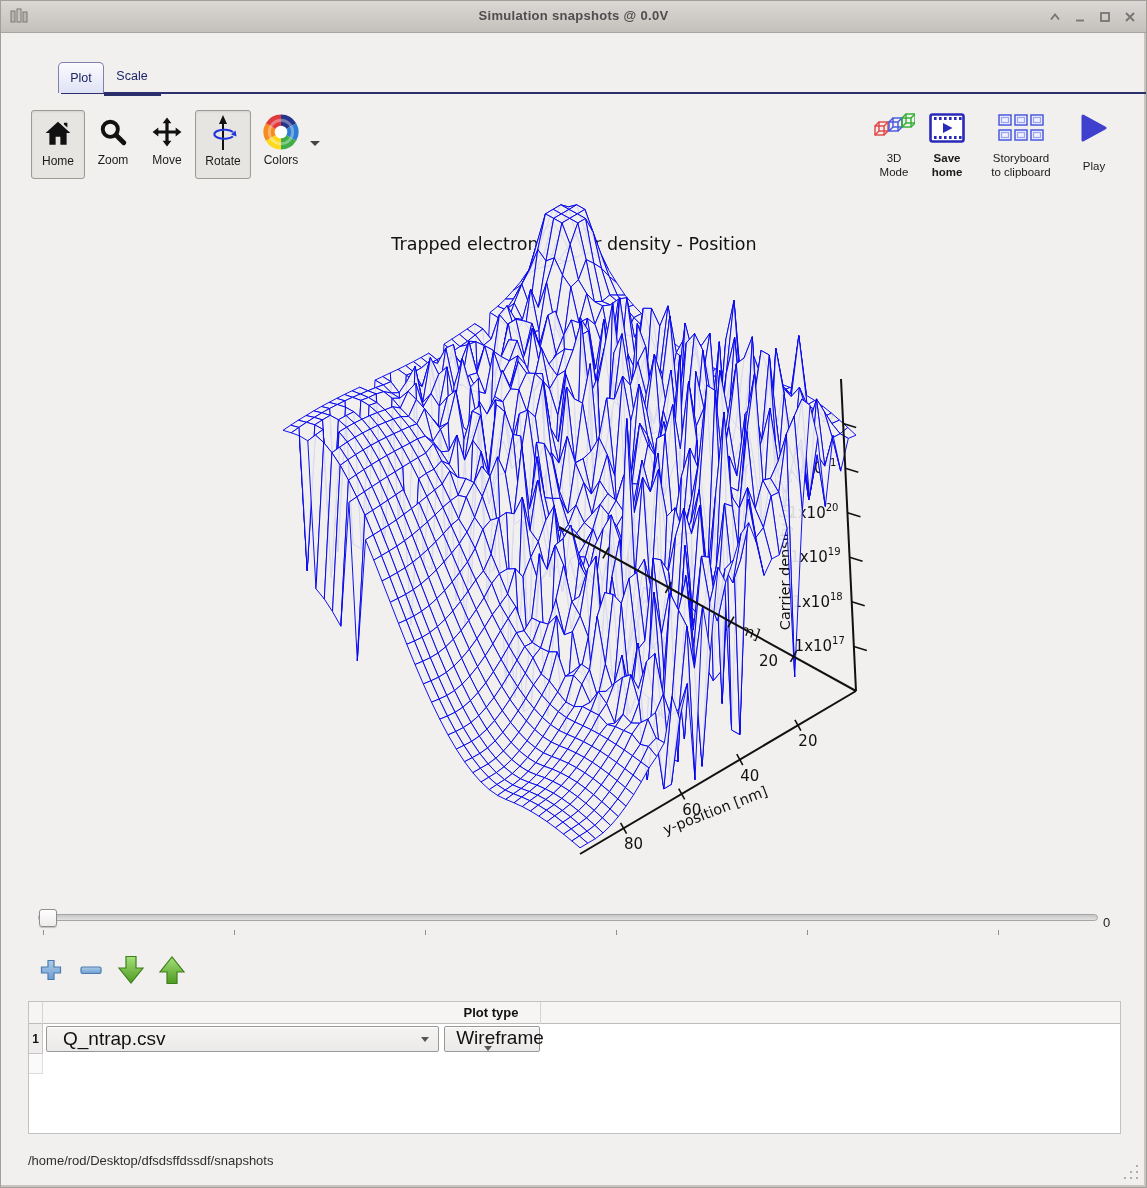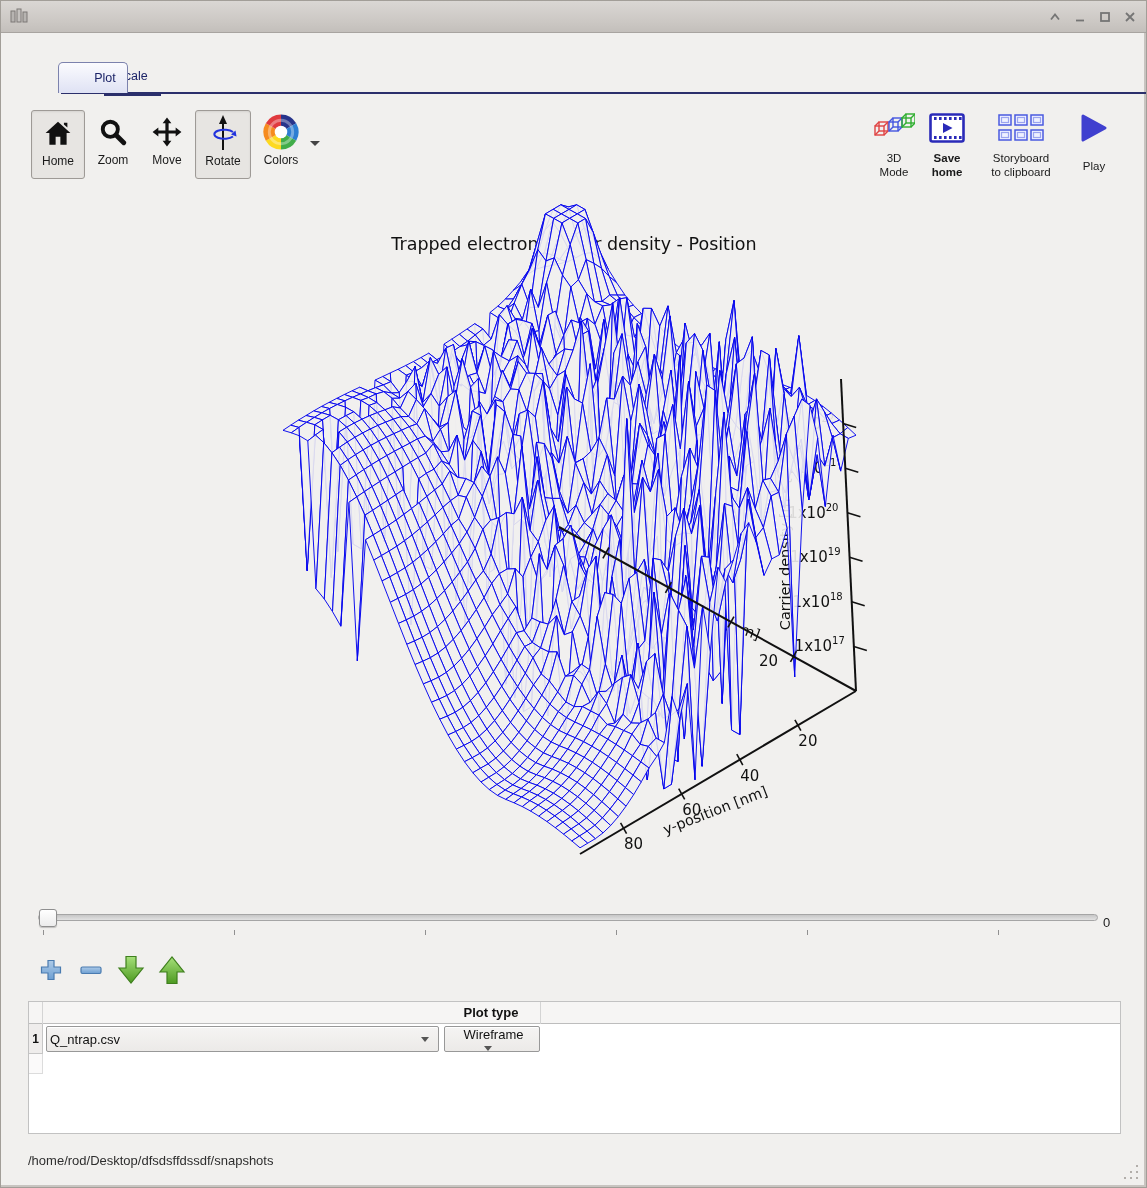--- a/index.html
+++ b/index.html
@@ -22,21 +22,21 @@
     font-size:13px;font-weight:bold;color:#4e4e4e;letter-spacing:.3px;
   }
   .app-icon{position:absolute;left:9px;top:7px;}
   .win-controls{position:absolute;right:4px;top:0;height:31px;display:flex;}
   .wc{width:25px;height:31px;display:flex;align-items:center;justify-content:center;cursor:default;}
   
   .tab-plot{
     position:absolute;left:57px;top:61px;width:44px;height:30px;
     border:1px solid #7c82ad;border-bottom:none;border-radius:5px 5px 0 0;
     background:linear-gradient(#fbfbfe,#dfe2f4);
-    color:#1c2468;font-size:12.5px;text-align:center;line-height:30px;z-index:3;padding-left:24px;
+    color:#1c2468;font-size:12.5px;text-align:center;line-height:30px;z-index:3;
   }
   .tab-scale{
     position:absolute;left:104px;top:61px;width:54px;height:30px;
     color:#1c2468;font-size:12.5px;text-align:center;line-height:28px;z-index:2;
   }
   .tab-line{position:absolute;left:60px;right:0;top:91px;height:2px;background:#2b2f6b;z-index:1;}
   .tab-line-scale{position:absolute;left:103px;width:57px;top:91px;height:4px;background:#2b2f6b;z-index:1;}
   
   .tbtn{
     position:absolute;top:109px;height:67px;width:52px;
@@ -94,40 +94,41 @@
   }
   .rownum-stub{
     position:absolute;left:0;top:52px;width:14px;height:20px;
     border-right:1px solid #dcdcdc;border-bottom:1px solid #dcdcdc;box-sizing:border-box;background:#fbfafa;
   }
   .combo{
     position:absolute;height:26px;background:linear-gradient(#f5f4f3,#eceae8);
     border:1px solid #989898;border-radius:2px;box-sizing:border-box;
     display:flex;align-items:center;box-shadow:inset 0 1px 0 #ffffff;
   }
-  .combo-text{font-size:13px;color:#111;padding-left:3px;flex:1;white-space:nowrap;overflow:hidden;}
+  .combo-text{font-size:19px;color:#111;padding-left:16px;flex:1;white-space:nowrap;overflow:hidden;}
   .combo-arrow{
     width:0;height:0;margin-right:9px;
     border-left:4.5px solid transparent;border-right:4.5px solid transparent;border-top:5px solid #555;
   }
   .combo-file{left:17px;top:24px;width:393px;}
   .combo-type{left:415px;top:24px;width:96px;flex-direction:column;}
   
   .statusbar{position:absolute;left:27px;top:1152px;font-size:13px;color:#2e2e2e;}
   .resize-grip{position:absolute;right:6px;bottom:6px;}
 </style>
 </head>
 <body>
 
 <div class="titlebar">
   <svg class="app-icon" width="20" height="16" viewBox="0 0 20 16">
     <rect x="1" y="3" width="4" height="11" fill="#b7b4b1" stroke="#7c7976"></rect>
     <rect x="7" y="1" width="4" height="13" fill="#c5c2bf" stroke="#7c7976"></rect>
     <rect x="13" y="4" width="4" height="10" fill="#b7b4b1" stroke="#7c7976"></rect>
   </svg>
+  <div class="title">Simulation snapshots @ 0.0V</div>
   <div class="win-controls">
     <div class="wc">
       <svg width="14" height="14" viewBox="0 0 14 14">
         <polyline points="3,9.5 7,4.5 11,9.5" fill="none" stroke="#757575" stroke-width="1.8"></polyline>
       </svg>
     </div>
     <div class="wc">
       <svg width="14" height="14" viewBox="0 0 14 14">
         <line x1="3" y1="10.5" x2="11" y2="10.5" stroke="#757575" stroke-width="1.8"></line>
       </svg>

